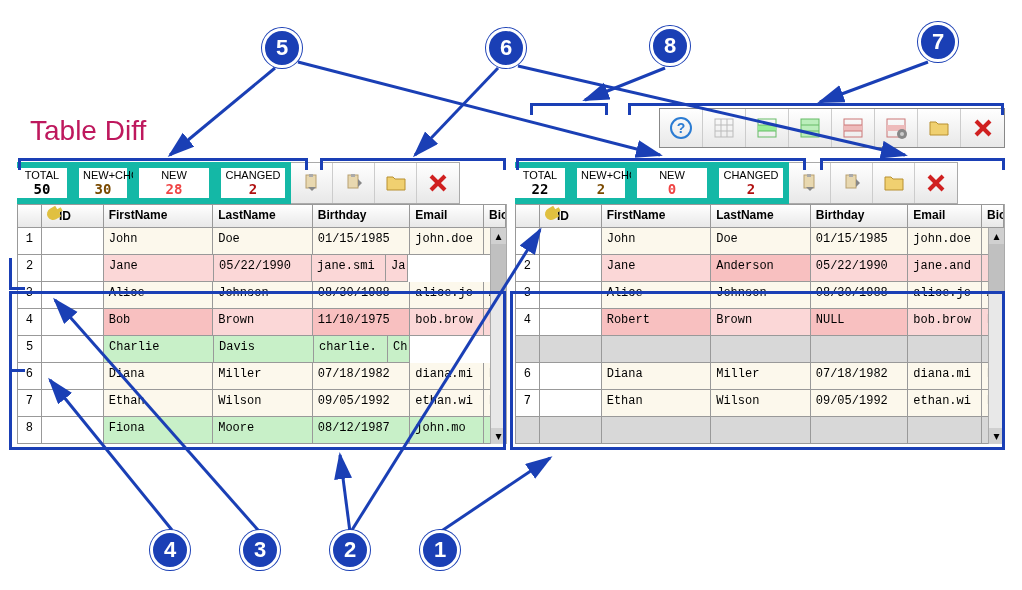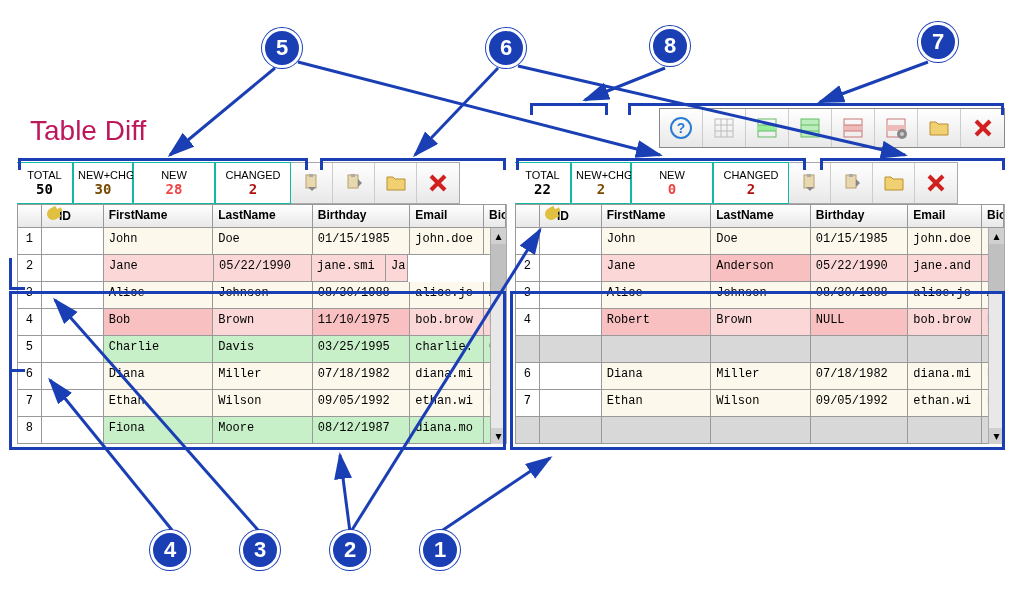--- a/index.html
+++ b/index.html
@@ -11,21 +11,21 @@
 
 .main-toolbar { position: absolute; top: 108px; right: 17px; height: 40px; display: flex; border: 1px solid #888; background: #f0f0f0; }
 .main-toolbar .btn { width: 43px; height: 38px; border-right: 1px solid #ccc; display: flex; align-items: center; justify-content: center; background: linear-gradient(#fff,#e8e8e8); }
 .main-toolbar .btn:last-child { border-right: none; }
 
 .pane { position: absolute; top: 162px; width: 490px; }
 .pane-left { left: 17px; }
 .pane-right { left: 515px; }
 
 .stats-bar { display: flex; height: 42px; }
-.stat-cell { border: 1px solid #14b8a6; text-align: center; padding: 2px 4px; font-size: 11px; display: flex; flex-direction: column; justify-content: center; background: #fff; }
+.stat-cell { border: 6px solid #14b8a6; text-align: center; padding: 2px 4px; font-size: 11px; display: flex; flex-direction: column; justify-content: center; background: #fff; }
 .stat-cell .label { font-size: 11px; color: #000; }
 .stat-cell .val { font-size: 14px; font-weight: bold; font-family: monospace; }
 .stat-total { width: 56px; }
 .stat-newchg { width: 60px; }
 .stat-new { width: 82px; }
 .stat-changed { width: 76px; }
 .col-new { color: #ef4444; }
 .col-chg { color: #b01010; }
 .col-nc { color: #7a4a00; }
 
@@ -227,21 +227,20 @@
           <div class="gcell c-ln hl-redlight">Brown</div>
           <div class="gcell c-bd hl-red">11/10/1975</div>
           <div class="gcell c-em hl-redlight">bob.brow</div>
           <div class="gcell c-bio hl-redlight">Bo</div>
         </div>
         <div class="grow">
           <div class="gcell c-rownum">5</div>
           <div class="gcell c-id"></div>
           <div class="gcell c-fn hl-green">Charlie</div>
           <div class="gcell c-ln hl-green">Davis</div>
-          <div class="gcell c-bd hl-green">03/25/1995</div>
           <div class="gcell c-em hl-green">charlie.</div>
           <div class="gcell c-bio hl-green">Ch</div>
         </div>
         <div class="grow">
           <div class="gcell c-rownum">6</div>
           <div class="gcell c-id"></div>
           <div class="gcell c-fn hl-cream">Diana</div>
           <div class="gcell c-ln hl-cream">Miller</div>
           <div class="gcell c-bd hl-cream">07/18/1982</div>
           <div class="gcell c-em hl-cream">diana.mi</div>
@@ -255,21 +254,21 @@
           <div class="gcell c-bd hl-cream">09/05/1992</div>
           <div class="gcell c-em hl-cream">ethan.wi</div>
           <div class="gcell c-bio hl-cream">Et</div>
         </div>
         <div class="grow">
           <div class="gcell c-rownum">8</div>
           <div class="gcell c-id"></div>
           <div class="gcell c-fn hl-green">Fiona</div>
           <div class="gcell c-ln hl-green">Moore</div>
           <div class="gcell c-bd hl-green">08/12/1987</div>
-          <div class="gcell c-em hl-green">diana.mo</div>
+          <div class="gcell c-em hl-green">john.mo</div>
           <div class="gcell c-bio hl-green">Fi</div>
         </div>
       </div>
     <div class="scrollbar-v">
         <div class="sb-arrow">▴</div>
         <div class="sb-thumb"></div>
         <div class="sb-arrow sb-arrow-bot">▾</div>
       </div>
   </div>
 </div>

